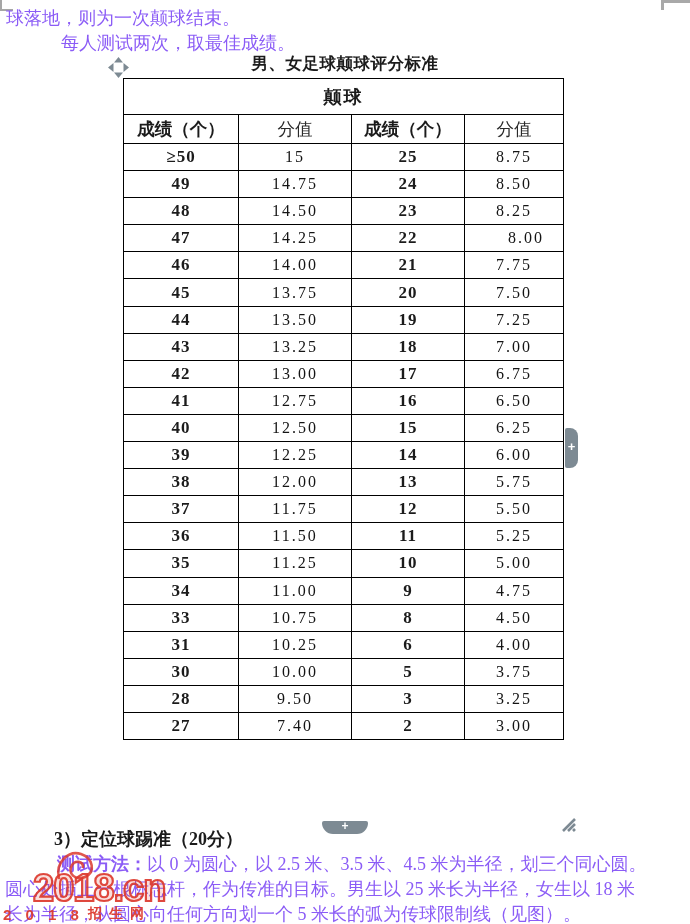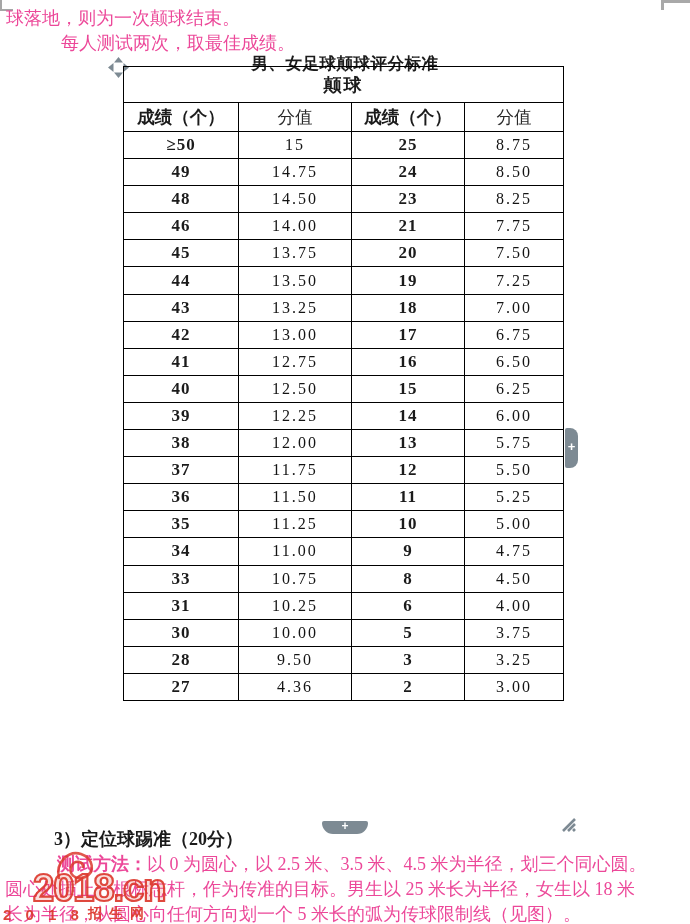--- a/index.html
+++ b/index.html
@@ -2,30 +2,30 @@
 <html><head>
 <meta charset="utf-8">
 <style>
   html,body{margin:0;padding:0;}
   body{
     width:690px;height:924px;position:relative;background:#ffffff;overflow:hidden;
     font-family:"Liberation Serif","DejaVu Serif",serif;color:#1b1b1b;
   }
   .abs{position:absolute;margin:0;white-space:nowrap;}
   
-  .para{font-size:18px;line-height:22px;color:#ec4899;}
+  .para{font-size:18px;line-height:22px;color:#8b5cf6;}
   .l1{left:6px;top:7px;}
   .l2{left:61px;top:32px;}
   .doc-title{left:0;top:53px;width:690px;text-align:center;font-size:16.5px;font-weight:bold;letter-spacing:.5px;}
   
   .mark-tl{left:0;top:0;width:11px;height:9px;border-left:2px solid #a6a6a6;border-bottom:2px solid #a6a6a6;}
   .mark-tr{left:661px;top:0;width:29px;height:7px;border-top:3px solid #a9a9a9;border-left:3px solid #a9a9a9;}
   
   .score-table{
-    position:absolute;left:123px;top:66px;width:440px;
+    position:absolute;left:123px;top:78px;width:440px;
     border-collapse:collapse;table-layout:fixed;border:1.5px solid #000;
   }
   .score-table th,.score-table td{border:1px solid #000;text-align:center;padding:0;overflow:hidden;}
   .cap-row th{height:35px;font-size:18px;font-weight:bold;letter-spacing:2px;}
   .hdr-row th{height:28px;font-size:17.5px;}
   .hdr-row th.hb{font-weight:bold;}
   .hdr-row th.hr{font-weight:normal;color:#2a2a2a;}
   .score-table tbody td{height:26.1px;}
   td.score{font-weight:bold;font-size:17px;letter-spacing:1px;}
   td.pts{font-size:16px;letter-spacing:2px;color:#141414;}
@@ -122,20 +122,26 @@
         <td class="score">24</td>
         <td class="pts">8.50</td>
       </tr>
       <tr>
         <td class="score">48</td>
         <td class="pts">14.50</td>
         <td class="score">23</td>
         <td class="pts">8.25</td>
       </tr>
       <tr>
+        <td class="score">47</td>
+        <td class="pts">14.25</td>
+        <td class="score">22</td>
+        <td class="pts">&nbsp;&nbsp;&nbsp;&nbsp;8.00</td>
+      </tr>
+      <tr>
         <td class="score">46</td>
         <td class="pts">14.00</td>
         <td class="score">21</td>
         <td class="pts">7.75</td>
       </tr>
       <tr>
         <td class="score">45</td>
         <td class="pts">13.75</td>
         <td class="score">20</td>
         <td class="pts">7.50</td>
@@ -225,21 +231,21 @@
         <td class="pts">3.75</td>
       </tr>
       <tr>
         <td class="score">28</td>
         <td class="pts">9.50</td>
         <td class="score">3</td>
         <td class="pts">3.25</td>
       </tr>
       <tr>
         <td class="score">27</td>
-        <td class="pts">4.36</td>
+        <td class="pts">7.40</td>
         <td class="score">2</td>
         <td class="pts">3.00</td>
       </tr>
     </tbody>
 </table>
 
 <div class="abs side-handle">
   <span>+</span>
 </div>
 <div class="abs bottom-handle">

